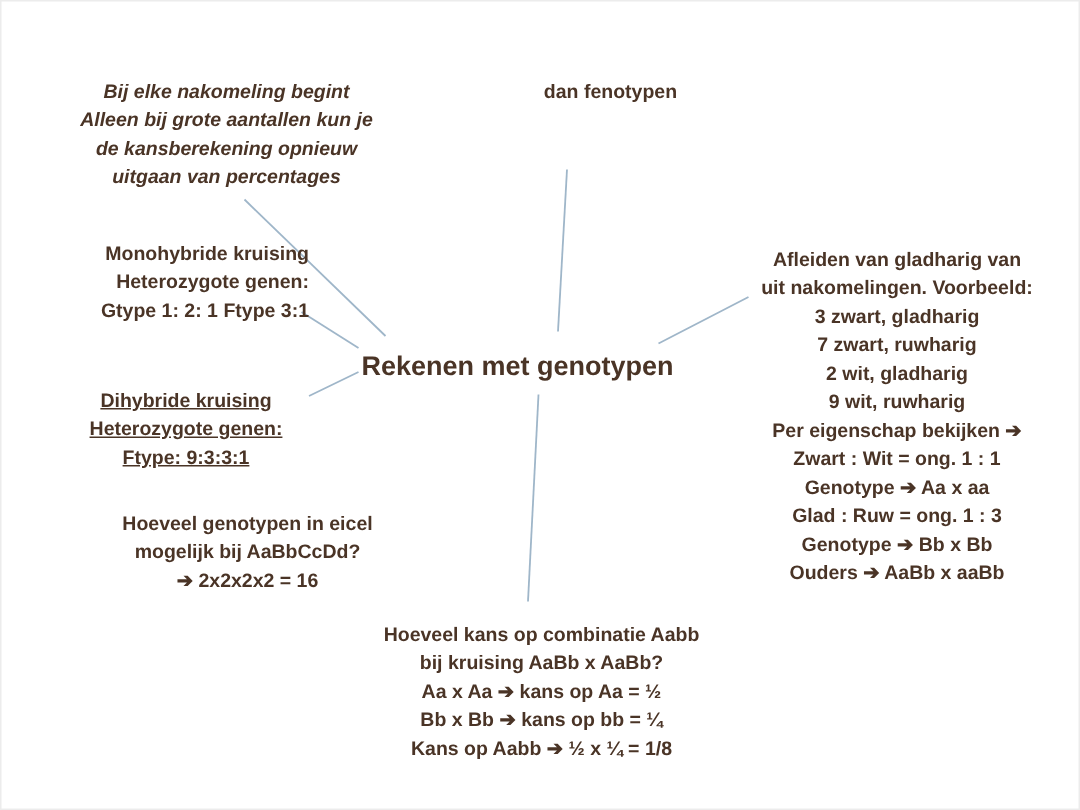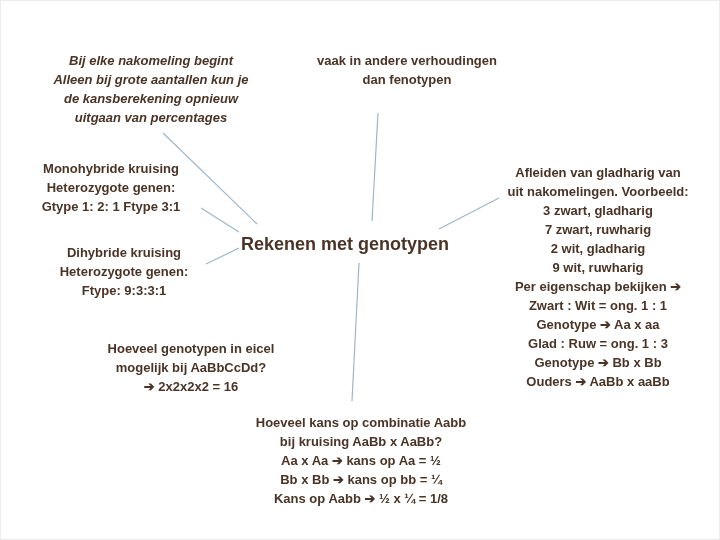--- a/index.html
+++ b/index.html
@@ -23,23 +23,23 @@
   .note div { white-space:nowrap; }
   .central-title {
     position:absolute;
     left:212px; top:230px; width:264px;
     text-align:center;
     font-size:18px;
     line-height:26px;
   }
   #note-kansberekening { left:28px;  top:50px;  width:244px;font-style:italic; }
   #note-verhoudingen   { left:300px; top:50px;  width:212px; }
-  #note-monohybride    { left:15px;  top:158px; width:190px; }
-  #note-dihybride      { left:28px;  top:242px; width:190px; }
-  #note-eicel          { left:68px;  top:338px; width:244px; }
+  #note-monohybride    { left:15px;  top:158px; width:190px;text-align:right; }
+  #note-dihybride      { left:28px;  top:256px; width:190px;text-decoration:underline; }
+  #note-eicel          { left:42px;  top:338px; width:244px; }
   #note-afleiden       { left:478px; top:162px; width:238px; }
   #note-kans           { left:215px; top:412px; width:290px; }
   svg.connectors {
     position:absolute; left:0; top:0;
     width:720px; height:540px;
     pointer-events:none;
   }
   svg.connectors line {
     stroke: var(--connector,#9fb6c9);
     stroke-width:1.2;
@@ -60,21 +60,20 @@
   </svg>
 
   <div class="note" id="note-kansberekening">
     <div>Bij elke nakomeling begint</div>
     <div>Alleen bij grote aantallen kun je</div>
     <div>de kansberekening opnieuw</div>
     <div>uitgaan van percentages</div>
   </div>
 
   <div class="note" id="note-verhoudingen">
-    <div>vaak in andere verhoudingen</div>
     <div>dan fenotypen</div>
   </div>
 
   <div class="note" id="note-monohybride">
     <div>Monohybride kruising</div>
     <div>Heterozygote genen:</div>
     <div>Gtype 1: 2: 1 Ftype 3:1</div>
   </div>
 
   <div class="note" id="note-dihybride">

